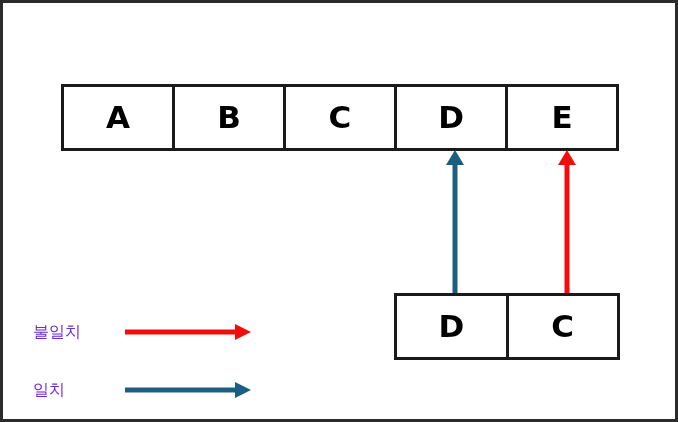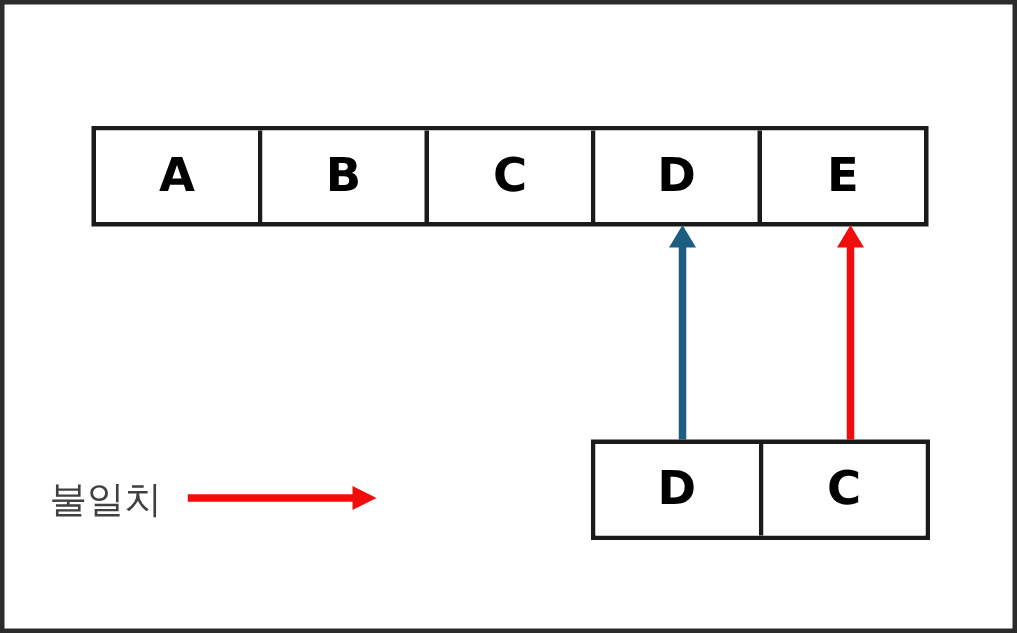--- a/index.html
+++ b/index.html
@@ -82,22 +82,22 @@
 
   
   #legend { position: absolute; left: 30px; top: 300px; width: 230px; }
   .legend-row {
     display: flex;
     align-items: center;
     height: 58px;
   }
   .legend-text {
     font-family: "DejaVu Sans", "Liberation Sans", sans-serif;
-    font-size: 25px;
-    color: #404040;
+    font-size: 16px;
+    color: #6d28d9;
     width: 92px;
     flex: 0 0 92px;
     line-height: 1;
     white-space: nowrap;
     user-select: none;
   }
   .legend-arrow {
     flex: 0 0 auto;
     display: block;
   }
@@ -152,16 +152,23 @@
   <div id="legend">
 
     <div class="legend-row">
       <span class="legend-text">불일치</span>
       <svg class="legend-arrow" width="128" height="20" viewBox="0 0 128 20">
         <line x1="0" y1="10" x2="112" y2="10" stroke="#F20D0D" stroke-width="5"></line>
         <path d="M110,2 L126,10 L110,18 Z" fill="#F20D0D"></path>
       </svg>
     </div>
 
+    <div class="legend-row">
+      <span class="legend-text">일치</span>
+      <svg class="legend-arrow" width="128" height="20" viewBox="0 0 128 20">
+        <line x1="0" y1="10" x2="112" y2="10" stroke="#1B5E82" stroke-width="5"></line>
+        <path d="M110,2 L126,10 L110,18 Z" fill="#1B5E82"></path>
+      </svg>
+    </div>
 
   </div>
 
 </div>
 
 </body></html>

